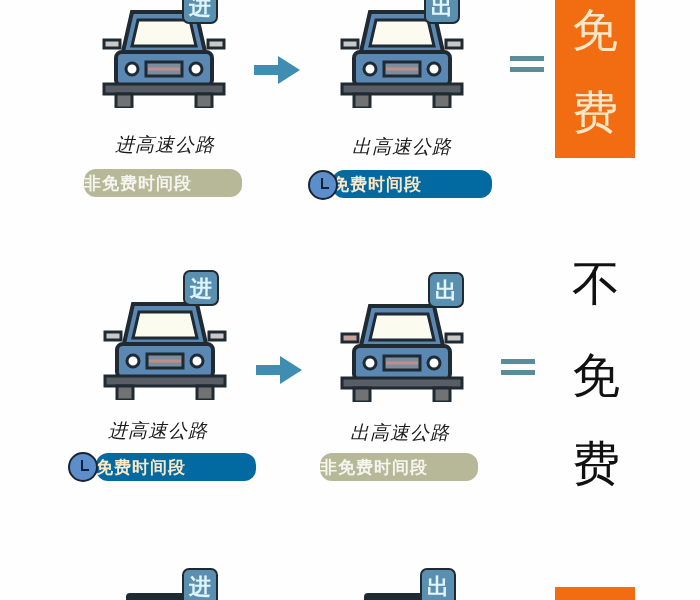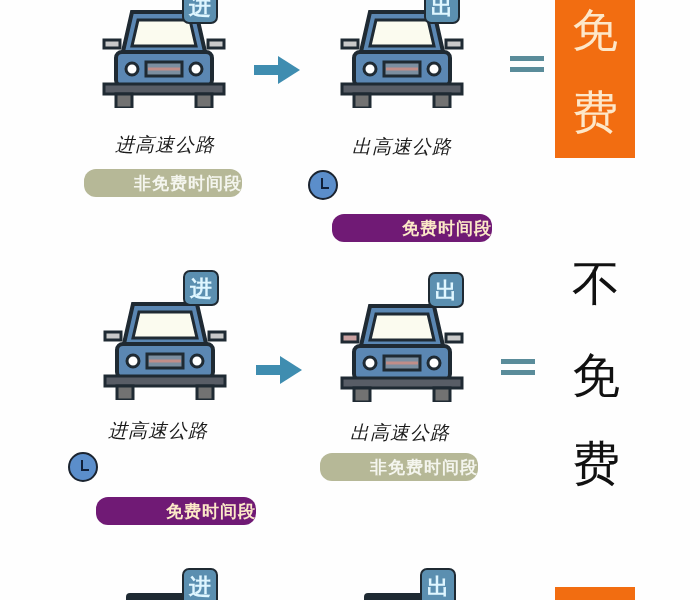--- a/index.html
+++ b/index.html
@@ -15,25 +15,25 @@
       background: #5b8fb0; border: 2px solid #1f2a33; border-radius: 7px;
       color: #dff6ff; font-size: 22px; line-height: 34px; text-align: center;
       box-sizing: border-box; font-weight: bold;
     }
     .road-label {
       position: absolute; font-size: 19px; color: #1a1a1a;
       width: 200px; text-align: center; letter-spacing: 1px; font-style: italic;
     }
     .pill {
       position: absolute; height: 28px; border-radius: 12px;
-      font-size: 17px; line-height: 28px; text-align: right;
+      font-size: 17px; line-height: 28px; text-align: left;
       letter-spacing: 1px; font-weight: bold;
     }
     .pill.gray { background: #b6b897; color: #f4f5ee; width: 158px; }
-    .pill.orange { background: #701a75; color: #fbe8c7; width: 160px; margin-top: 44px; }
+    .pill.orange { background: #0369a1; color: #fbe8c7; width: 160px; }
     .clock {
       position: absolute; width: 30px; height: 30px; border-radius: 50%;
       background: #5b8ecb; border: 2px solid #1b2430; box-sizing: border-box;
     }
     .clock::before {
       content: ""; position: absolute; left: 11px; top: 6px;
       width: 6px; height: 9px; border-left: 2px solid #10203a; border-bottom: 2px solid #10203a;
     }
     .arrow { position: absolute; }
     .equals { position: absolute; width: 34px; height: 18px; }

